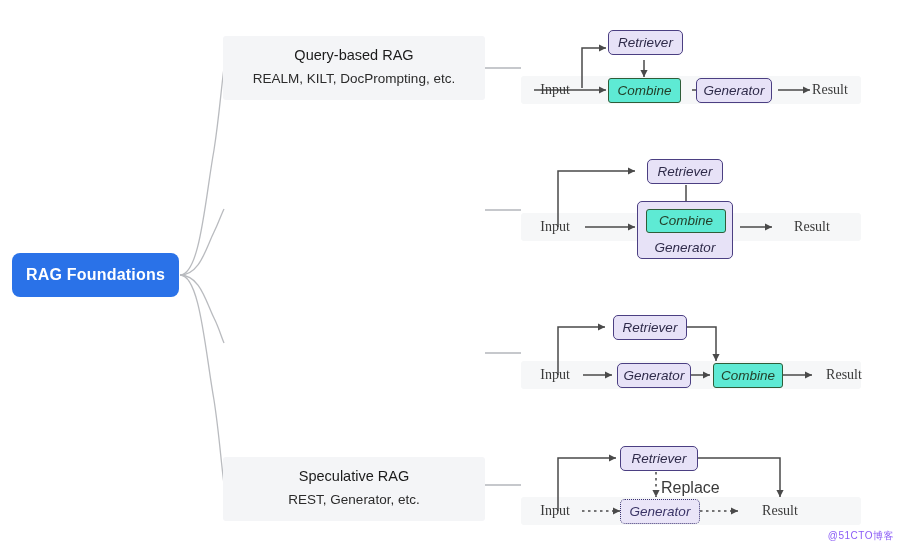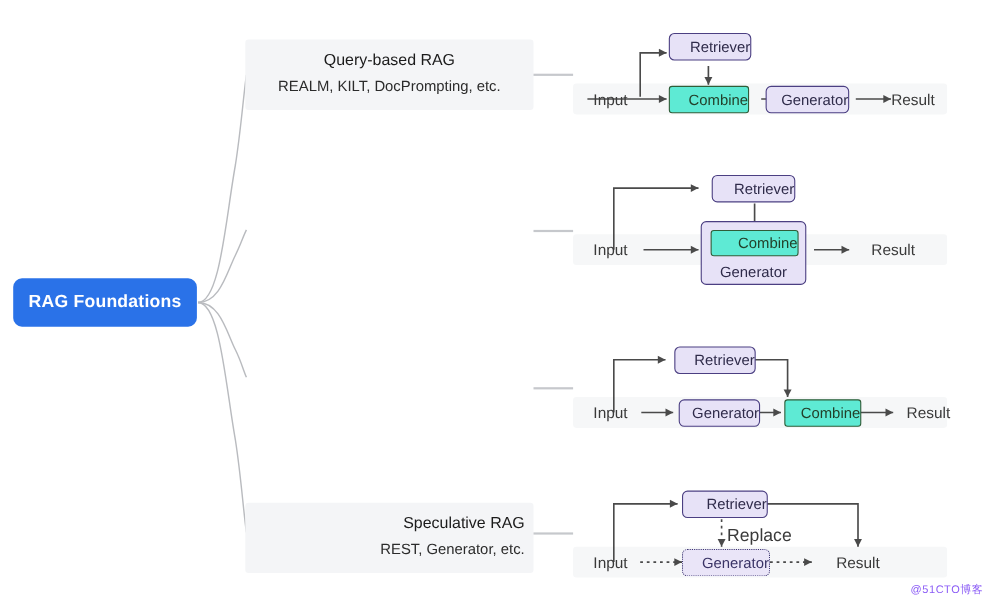--- a/index.html
+++ b/index.html
@@ -57,24 +57,25 @@
 
   
   .flow { position: absolute; }
   .flow-strip {
     position: absolute;
     background: #f6f7f8;
     border-radius: 3px;
   }
   .node {
     position: absolute;
-    display: flex; align-items: center; justify-content: flex-end;
+    display: flex; align-items: center; justify-content: center;
     font-size: 13.5px;
     white-space: nowrap;
     line-height: 1;
+    font-style: italic;
   }
   .node.retriever, .node.generator {
     background: #e7e2f7;
     border: 1.4px solid #4b3f82;
     border-radius: 5px;
     color: #2f2b4a;
   }
   .node.combine {
     background: #5eead4;
     border: 1.4px solid #2f5d38;
@@ -97,20 +98,21 @@
     position: absolute;
     left: 0; right: 0; bottom: 4px;
     text-align: center;
     font-size: 13.5px; color: #2f2b4a;
   }
   .plain {
     position: absolute;
     font-size: 14px; color: #3a3a3a;
     display: flex; align-items: center; justify-content: center;
     white-space: nowrap;
+    font-family: Liberation Serif, serif;
   }
   .replace-label {
     position: absolute;
     font-size: 16px; color: #3a3a3a;
     white-space: nowrap;
   }
 
   .watermark {
     position: absolute;
     right: 14px; bottom: 12px;
@@ -230,21 +232,21 @@
     </div>
     <div class="node generator" style="left:617px; top:363px; width:74px; height:25px;">
       <span>Generator</span>
     </div>
     <div class="node combine" style="left:713px; top:363px; width:70px; height:25px;">
       <span>Combine</span>
     </div>
     <div class="plain" style="left:814px; top:363px; width:60px; height:24px;">Result</div>
   </div>
 
-  <div class="branch-card" style="top:457px;text-align:right;">
+  <div class="branch-card" style="top:457px;">
     <div class="branch-title">Speculative RAG</div>
     <div class="branch-sub">REST, Generator, etc.</div>
   </div>
   <div class="card-stub" style="top:484px;"></div>
 
   <div class="flow">
     <div class="flow-strip" style="left:521px; top:497px; width:340px; height:28px;"></div>
     <svg style="position:absolute; left:510px; top:435px;" width="390" height="100">
       <g fill="none" stroke="#4a4a4a" stroke-width="1.5">
         <path d="M48,76 L48,23 L106,23"></path>

